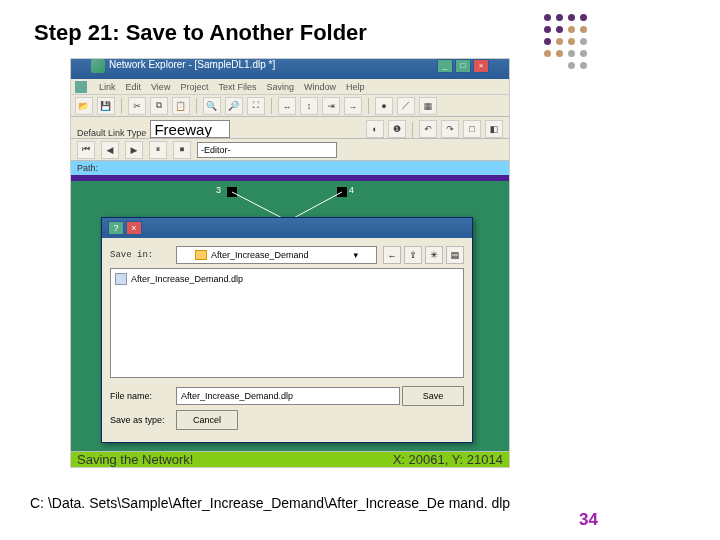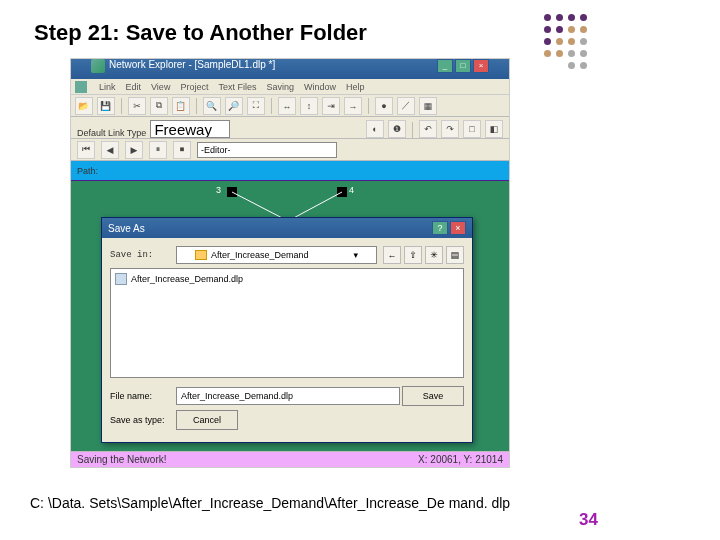--- a/index.html
+++ b/index.html
@@ -34,21 +34,21 @@
   .tbtn { width: 18px; height: 18px; border: 1px solid #ccc; background: #f4f2eb; display: flex; align-items: center; justify-content: center; font-size: 9px; color: #444; }
   .tsep { width: 1px; height: 16px; background: #bbb; margin: 0 2px; }
   
   .toolbar2 { height: 22px; background: #ece9d8; border-bottom: 1px solid #bbb; display: flex; align-items: flex-end; padding: 0 6px; gap: 4px; font-size: 9px; color: #333; }
   .toolbar2 input.sel { height: 16px; font-size: 15px; border: 1px solid #888; padding: 8px 3px; width: 80px; background: #fff; }
   .toolbar2 .gap { flex: 1; }
   
   .toolbar3 { height: 22px; background: #ece9d8; border-bottom: 1px solid #bbb; display: flex; align-items: center; padding: 0 6px; gap: 6px; font-size: 9px; }
   .toolbar3 .ed { border: 1px solid #888; background: #fff; height: 16px; width: 140px; padding: 0 3px; line-height: 14px; }
   
-  .pathbar { height: 20px; background: #0ea5e9; border-bottom: 1px solid #4c1d95; display: flex; align-items: center; padding: 0 6px; font-size: 9px; color: #333; }
+  .pathbar { height: 20px; background: #7dd3fc; border-bottom: 6px solid #4c1d95; display: flex; align-items: center; padding: 0 6px; font-size: 9px; color: #333; }
   
   .canvas { background: #2d8a5f; position: absolute; top: 122px; left: 0; right: 0; bottom: 16px; }
   
   .node { position: absolute; width: 10px; height: 10px; background: #000; }
   .node-lbl { position: absolute; color: #fff; font-size: 9px; }
   
   .save-dialog { position: absolute; left: 30px; top: 36px; width: 372px; background: #ece9d8; border: 1px solid #0a246a; box-shadow: 2px 2px 6px rgba(0,0,0,0.4); }
   .dlg-title { height: 20px; background: linear-gradient(#3b6ea5,#2a5a95); color: #fff; display: flex; align-items: center; padding: 0 6px; font-size: 10px; }
   .dlg-title .t { flex: 1; }
   .dlg-title .qx { display: flex; gap: 2px; }
@@ -67,21 +67,21 @@
   .dlg-list { border: 1px solid #888; background: #fff; height: 110px; padding: 4px; }
   .dlg-list .item { display: flex; align-items: center; gap: 4px; font-size: 9px; }
   .dlg-list .fi { width: 12px; height: 12px; background: #cde; border: 1px solid #89a; }
   
   .dlg-bottom { margin-top: 8px; }
   .dlg-bottom .row { display: flex; align-items: center; gap: 2px; margin-bottom: 4px; }
   .dlg-bottom label { width: 64px; }
   .dlg-bottom .inp { flex: 1; height: 18px; border: 1px solid #888; background: #fff; padding: 0 4px; font-size: 9px; line-height: 16px; }
   .dlg-bottom .btn { width: 62px; height: 20px; border: 1px solid #888; background: #ece9d8; text-align: center; line-height: 18px; font-size: 9px; }
   
-  .statusbar { position: absolute; bottom: 0; left: 0; right: 0; height: 16px; background: #f0abfc; border-top: 1px solid #bbb; display: flex; align-items: center; padding: 0 6px; font-size: 10px; color: #333; }
+  .statusbar { position: absolute; bottom: 0; left: 0; right: 0; height: 16px; background: #84cc16; border-top: 1px solid #bbb; display: flex; align-items: center; padding: 0 6px; font-size: 13px; color: #333; }
   .statusbar .l { flex: 1; }
   
   .footer-path { position: absolute; bottom: 28px; left: 30px; right: 60px; font-size: 14px; line-height: 1.3; color: #000; font-family: Arial, sans-serif; }
   
   .page-num { position: absolute; bottom: 10px; right: 18px; font-size: 17px; font-weight: bold; color: #a21caf; }
 </style>
 </head>
 <body>
 
 <div class="slide">
@@ -194,21 +194,20 @@
       <div class="node" style="left:266px; top:252px;"></div>
       <div class="node-lbl" style="left:278px; top:250px;">2</div>
       <svg style="position:absolute; left:0; top:0; width:100%; height:100%;">
         <line x1="161" y1="11" x2="217" y2="40" stroke="#fff" stroke-width="1"></line>
         <line x1="271" y1="11" x2="217" y2="40" stroke="#fff" stroke-width="1"></line>
         <line x1="161" y1="255" x2="271" y2="255" stroke="#fff" stroke-width="1"></line>
       </svg>
 
       <div class="save-dialog">
         <div class="dlg-title">
-          <span class="t">Save As</span>
           <div class="qx">
             <span class="q">?</span>
             <span class="x">×</span>
           </div>
         </div>
         <div class="dlg-body">
           <div class="dlg-row">
             <label>Save in:</label>
             <div class="fld">
               <div class="foldericon"></div>

